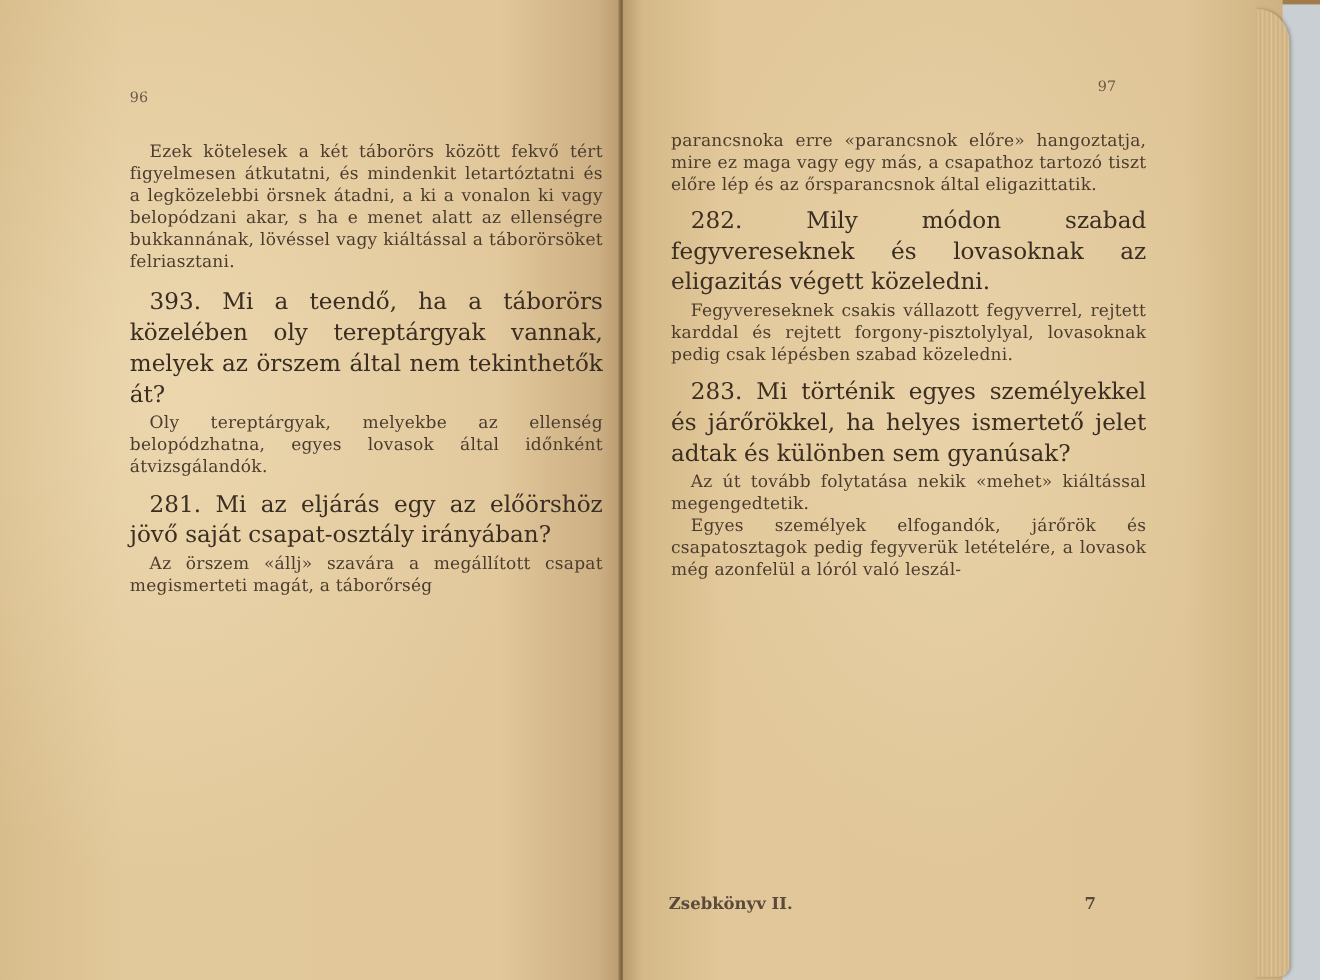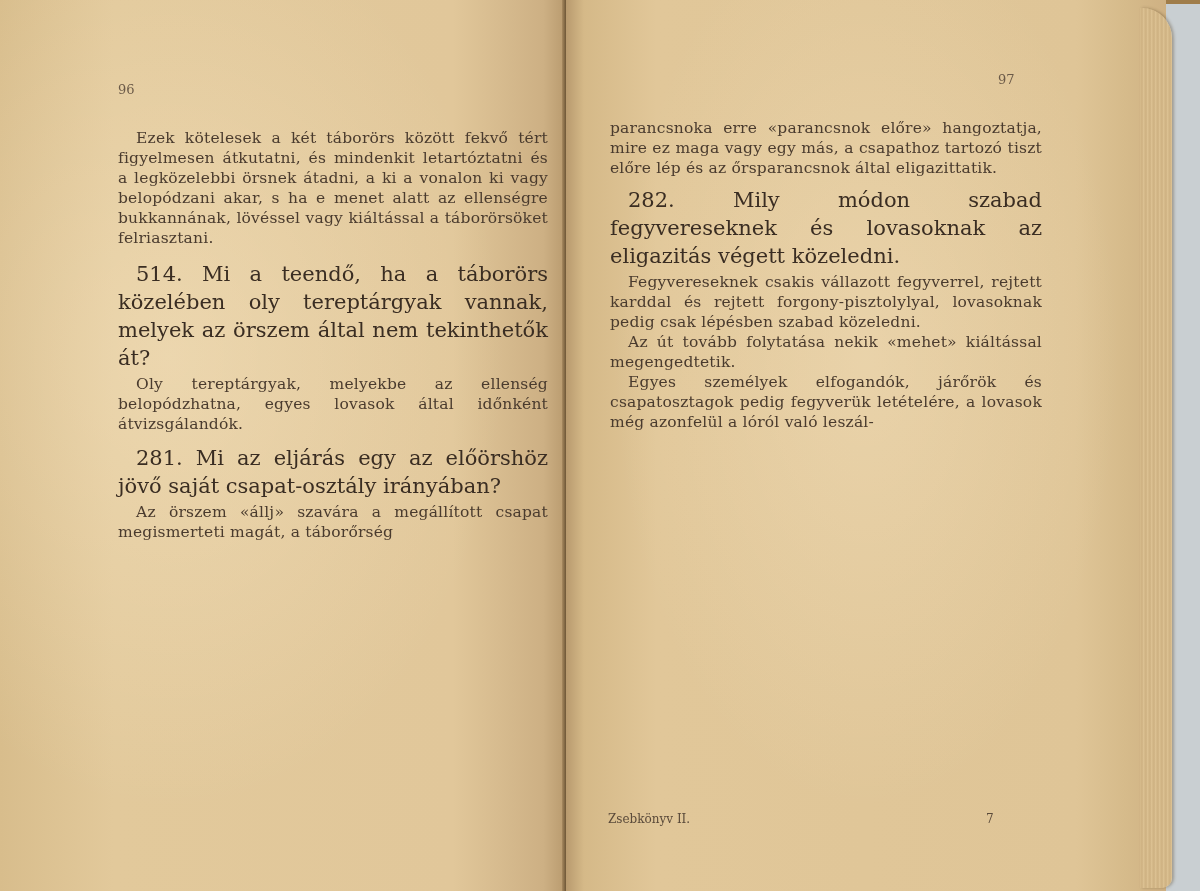--- a/index.html
+++ b/index.html
@@ -55,37 +55,37 @@
       text-align: justify; text-indent: 18px;
       margin: 0; color: #4a3b2e;
       letter-spacing: 0.2px;
     }
     .question {
       font-size: 21px; line-height: 28px;
       text-align: justify; text-indent: 18px;
       margin: 4px 0 2px 0; color: #3a2d22;
     }
     .footer-sig {
-      position: absolute; font-size: 12px; font-weight: normal; color: #5a4a3a;
+      position: absolute; font-size: 15px; font-weight: bold; color: #5a4a3a;
     }
   </style>
 </head>
 <body>
 
 <div class="spread">
   <div class="top-shadow"></div>
 
   <div class="page page-left">
     <div class="page-number" style="left:118px; top:82px;">96</div>
 
     <div class="text-block" style="left:118px; top:128px; width:430px;">
       <p class="body">Ezek kötelesek a két táborörs között fekvő tért figyelmesen átkutatni, és mindenkit letartóztatni és a legközelebbi örsnek átadni, a ki a vonalon ki vagy belopódzani akar, s ha e menet alatt az ellenségre bukkannának, lövéssel vagy kiáltással a táborörsöket felriasztani.</p>
 
       <div>
-        <p class="question" style="margin-top:12px;"><span>514.</span> <span>Mi a teendő, ha a táborörs közelében oly tereptárgyak vannak, melyek az örszem által nem tekinthetők át?</span></p>
+        <p class="question" style="margin-top:12px;"><span>393.</span> <span>Mi a teendő, ha a táborörs közelében oly tereptárgyak vannak, melyek az örszem által nem tekinthetők át?</span></p>
         <p class="body">Oly tereptárgyak, melyekbe az ellenség belopódzhatna, egyes lovasok által időnként átvizsgálandók.</p>
       </div>
 
 
       <div>
         <p class="question" style="margin-top:10px;"><span>281.</span> <span>Mi az eljárás egy az előörshöz jövő saját csapat-osztály irányában?</span></p>
         <p class="body">Az örszem «állj» szavára a megállított csapat megismerteti magát, a táborőrség</p>
       </div>
     </div>
   </div>
@@ -97,20 +97,21 @@
 
     <div class="text-block" style="left:24px; top:118px; width:432px;margin-left:20px;">
       <p class="body" style="text-indent:0;">parancsnoka erre «parancsnok előre» hangoztatja, mire ez maga vagy egy más, a csapathoz tartozó tiszt előre lép és az őrsparancsnok által eligazittatik.</p>
 
       <div>
         <p class="question" style="margin-top:8px;"><span>282.</span> <span>Mily módon szabad fegyvereseknek és lovasoknak az eligazitás végett közeledni.</span></p>
         <p class="body">Fegyvereseknek csakis vállazott fegyverrel, rejtett karddal és rejtett forgony-pisztolylyal, lovasoknak pedig csak lépésben szabad közeledni.</p>
       </div>
 
       <div>
+        <p class="question" style="margin-top:10px;"><span>283.</span> <span>Mi történik egyes személyekkel és járőrökkel, ha helyes ismertető jelet adtak és különben sem gyanúsak?</span></p>
         <p class="body">Az út tovább folytatása nekik «mehet» kiáltással megengedtetik.</p>
       </div>
 
       <div>
         <p class="body">Egyes személyek elfogandók, járőrök és csapatosztagok pedig fegyverük letételére, a lovasok még azonfelül a lóról való leszál-</p>
       </div>
     </div>
 
     <div class="footer-sig" style="left:42px; top:812px;">Zsebkönyv II.</div>
     <div class="footer-sig" style="left:420px; top:812px;">7</div>

